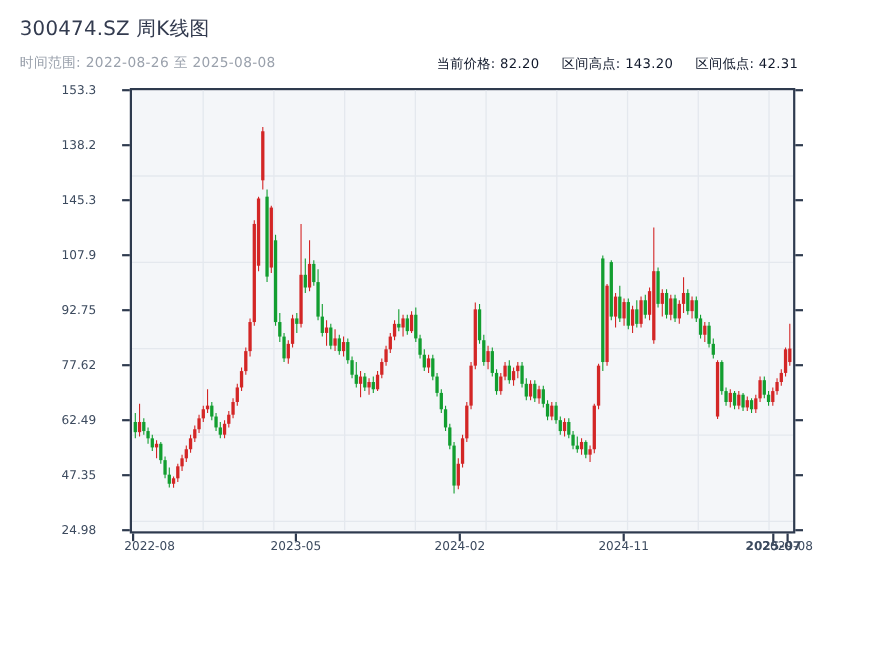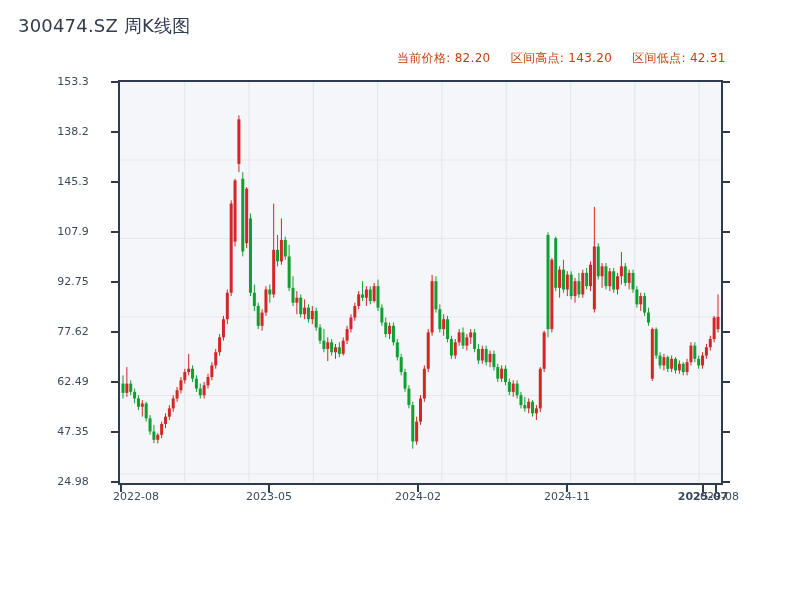--- a/index.html
+++ b/index.html
@@ -1,34 +1,35 @@
 <!DOCTYPE html>
 <html><head>
 <meta charset="utf-8">
 <style>
   html,body{margin:0;padding:0;background:#fff;}
   .page{position:relative;width:800px;height:600px;background:#ffffff;overflow:hidden;
         font-family:"DejaVu Sans","Liberation Sans",sans-serif;border-radius:28px;}
   .title{position:absolute;left:18px;top:14px;font-size:18px;font-weight:500;color:#333b4f;letter-spacing:.2px;}
   .sub-left{position:absolute;left:18px;top:49px;font-size:12.5px;color:#9aa1ac;letter-spacing:.3px;}
-  .stats{position:absolute;left:397px;top:50px;font-size:12px;color:#c2410c;letter-spacing:.3px;white-space:nowrap;}
+  .stats{position:absolute;left:397px;top:50px;font-size:12px;color:#0f172a;letter-spacing:.3px;white-space:nowrap;}
   .stats span{margin-right:16px;}
   .plot{position:absolute;left:118px;top:80px;width:605px;height:405px;box-sizing:border-box;
         border:2px solid #2e3a4e;background:#f4f6f9;}
   .plot svg{position:absolute;left:0;top:0;}
   .ytick,.rtick{position:absolute;width:7px;height:2px;background:#2e3a4e;}
   .xtick{position:absolute;width:2px;height:7px;background:#2e3a4e;}
-  .ylab{position:absolute;left:40px;width:66px;text-align:center;font-size:11px;color:#3c4a5e;}
+  .ylab{position:absolute;left:56px;width:66px;text-align:left;font-size:11px;color:#3c4a5e;}
   .xlab{position:absolute;width:66px;text-align:center;font-size:11px;color:#3c4a5e;}
 </style>
 </head>
 <body>
 
 <div class="page">
   <div class="title">300474.SZ 周K线图</div>
+  <div class="sub-left">时间范围: 2022-08-26 至 2025-08-08</div>
   <div class="stats">
     <span>当前价格: 82.20</span>
     <span>区间高点: 143.20</span>
     <span>区间低点: 42.31</span>
   </div>
   <div class="plot">
     <svg id="chart-svg" width="601" height="400" viewBox="0 0 601 400">
         <line x1="0" x2="601" y1="78" y2="78" stroke="#e4e8ee" stroke-width="1.2"></line>
         <line x1="0" x2="601" y1="156.5" y2="156.5" stroke="#e4e8ee" stroke-width="1.2"></line>
         <line x1="0" x2="601" y1="235" y2="235" stroke="#e4e8ee" stroke-width="1.2"></line>

